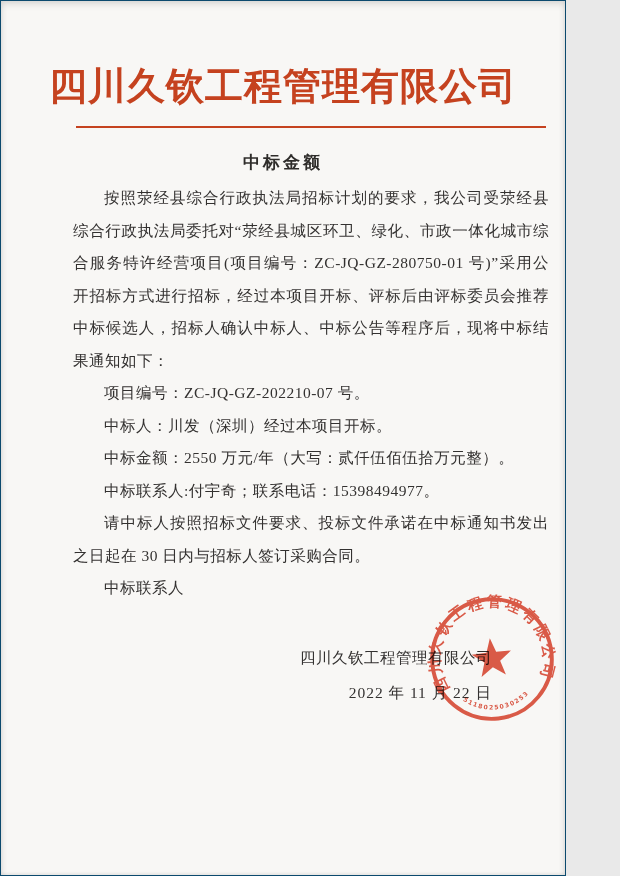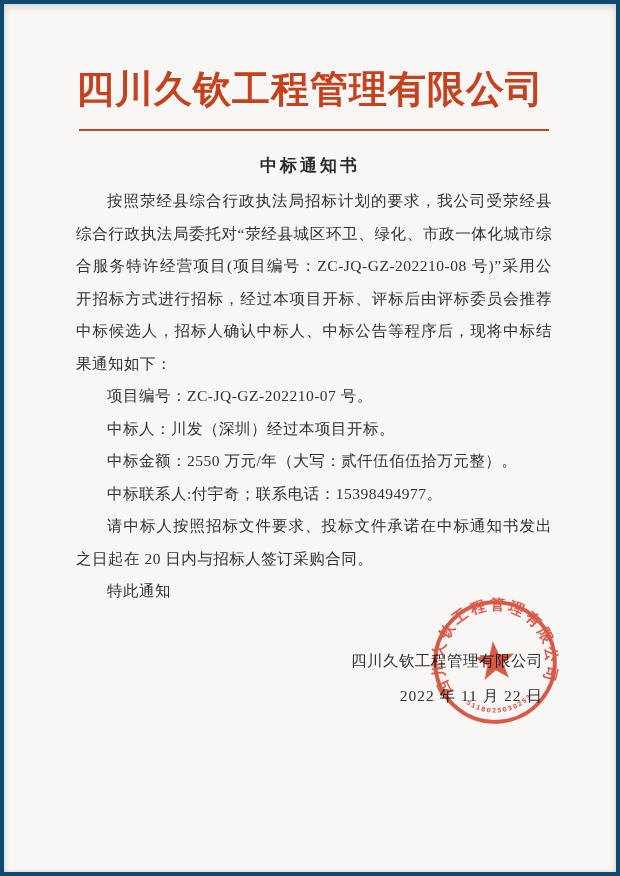--- a/index.html
+++ b/index.html
@@ -1,24 +1,24 @@
 <!DOCTYPE html>
 <html><head>
 <meta charset="utf-8">
 <style>
   * { margin: 0; padding: 0; box-sizing: border-box; }
   html, body { width: 620px; height: 876px; background: #e9e9e9; }
   body { font-family: "Liberation Serif", "DejaVu Serif", serif; }
 
   .page {
     position: relative;
-    width: 620px;
+    width: 566px;
     height: 876px;
     background: #f8f7f5;
-    border: 4px solid #0c4a6e;
+    border: 1px solid #0c4a6e;
     box-shadow: inset 0 4px 6px rgba(0,0,0,0.10), inset 0 -2px 3px rgba(0,0,0,0.04),
                 inset 3px 0 4px rgba(0,0,0,0.03), inset -3px 0 4px rgba(0,0,0,0.03);
     overflow: hidden;
   }
 
   .company-header {
     position: absolute;
     top: 60px; left: 0; right: 0;
     text-align: center;
     font-size: 38px;
@@ -95,30 +95,30 @@
 </style>
 </head>
 <body>
 
 <div class="page">
 
   <h1 class="company-header">四川久钦工程管理有限公司</h1>
 
   <div class="header-rule"></div>
 
-  <h2 class="doc-title">中标通知书</h2>
+  <h2 class="doc-title">中标金额</h2>
 
   <div class="body-text">
-    <p>按照荥经县综合行政执法局招标计划的要求，我公司受荥经县综合行政执法局委托对“荥经县城区环卫、绿化、市政一体化城市综合服务特许经营项目(项目编号：ZC-JQ-GZ-202210-08 号)”采用公开招标方式进行招标，经过本项目开标、评标后由评标委员会推荐中标候选人，招标人确认中标人、中标公告等程序后，现将中标结果通知如下：</p>
+    <p>按照荥经县综合行政执法局招标计划的要求，我公司受荥经县综合行政执法局委托对“荥经县城区环卫、绿化、市政一体化城市综合服务特许经营项目(项目编号：ZC-JQ-GZ-280750-01 号)”采用公开招标方式进行招标，经过本项目开标、评标后由评标委员会推荐中标候选人，招标人确认中标人、中标公告等程序后，现将中标结果通知如下：</p>
     <p>项目编号：ZC-JQ-GZ-202210-07 号。</p>
     <p>中标人：川发（深圳）经过本项目开标。</p>
     <p>中标金额：2550 万元/年（大写：贰仟伍佰伍拾万元整）。</p>
     <p>中标联系人:付宇奇；联系电话：15398494977。</p>
-    <p>请中标人按照招标文件要求、投标文件承诺在中标通知书发出之日起在 20 日内与招标人签订采购合同。</p>
-    <p>特此通知</p>
+    <p>请中标人按照招标文件要求、投标文件承诺在中标通知书发出之日起在 30 日内与招标人签订采购合同。</p>
+    <p>中标联系人</p>
   </div>
 
   <div class="signature">
     <div class="sig-company">四川久钦工程管理有限公司</div>
     <div class="sig-date">2022 年 11 月 22 日</div>
   </div>
 
   <svg class="seal" viewBox="0 0 200 200" aria-hidden="true">
     <circle class="ring" cx="100" cy="100" r="92"></circle>
     <defs>

